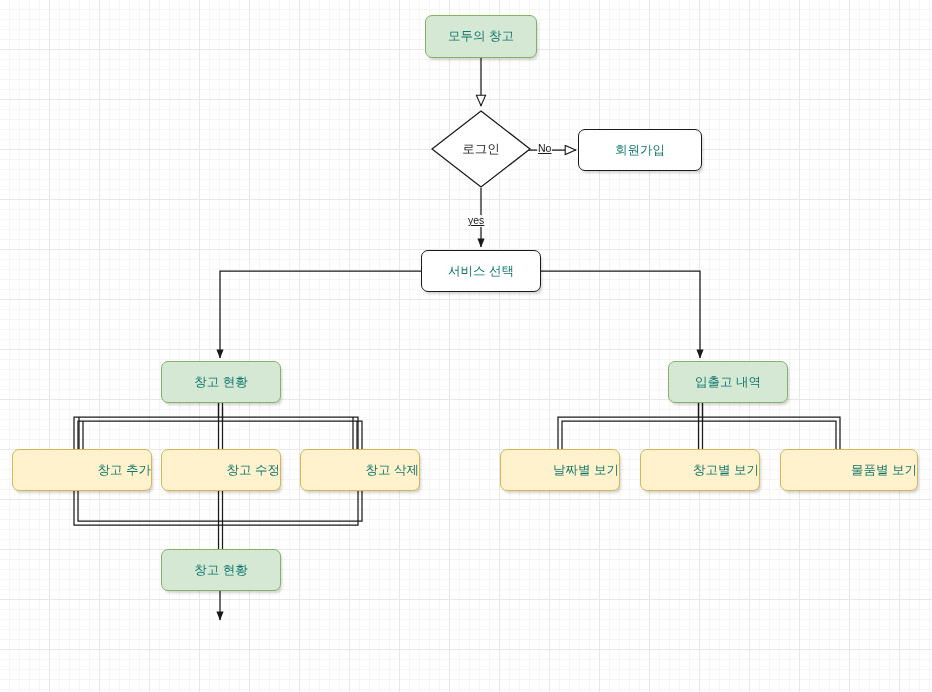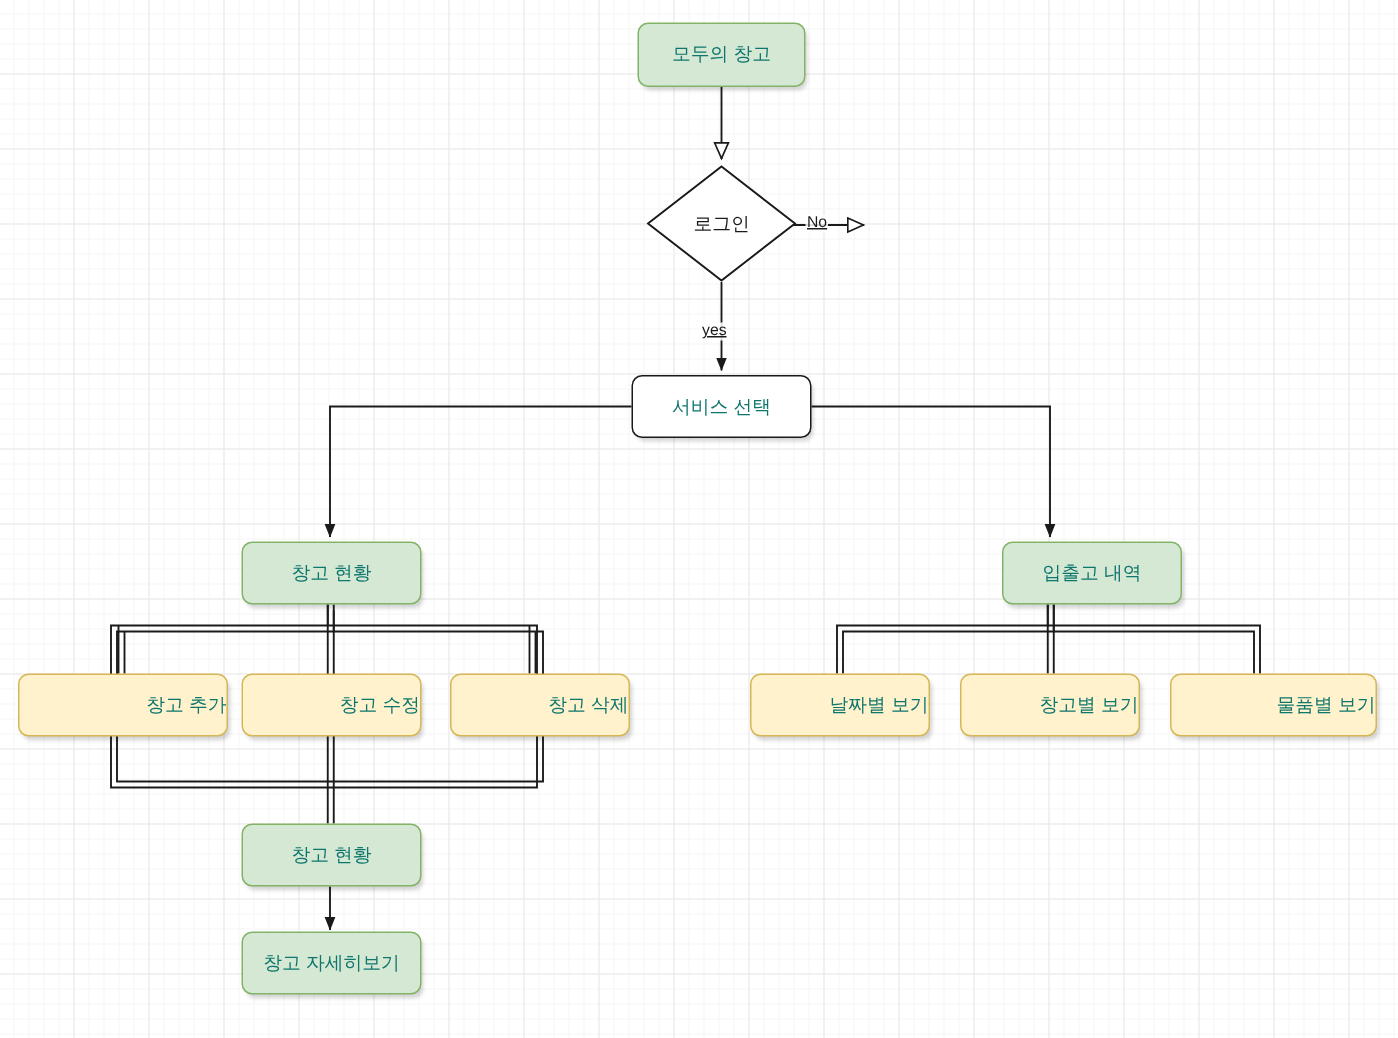--- a/index.html
+++ b/index.html
@@ -140,20 +140,23 @@
     <span>모두의 창고</span>
   </div>
 
   <div class="node-diamond" style="left:431px; top:110px; width:100px; height:78px;">
     <svg class="diamond-shape" viewBox="0 0 100 78">
       <polygon points="50,1 99,39 50,77 1,39" fill="#ffffff" stroke="#1a1a1a" stroke-width="1.3"></polygon>
     </svg>
     <span class="diamond-label">로그인</span>
   </div>
 
+  <div class="node node-white" style="left:578px; top:129px; width:124px; height:42px;">
+    <span>회원가입</span>
+  </div>
 
   <div class="node node-white" style="left:421px; top:250px; width:120px; height:42px;">
     <span>서비스 선택</span>
   </div>
 
   <div class="node node-green" style="left:161px; top:361px; width:120px; height:42px;">
     <span>창고 현황</span>
   </div>
 
   <div class="node node-yellow" style="left:12px; top:449px; width:140px; height:42px;">
@@ -163,23 +166,20 @@
     <span>창고 수정</span>
   </div>
   <div class="node node-yellow" style="left:300px; top:449px; width:120px; height:42px;">
     <span>창고 삭제</span>
   </div>
 
   <div class="node node-green" style="left:161px; top:549px; width:120px; height:42px;">
     <span>창고 현황</span>
   </div>
 
-  <div class="node node-green" style="left:161px; top:621px; width:120px; height:42px;">
-    <span>창고 자세히보기</span>
-  </div>
 
   <div class="node node-green" style="left:668px; top:361px; width:120px; height:42px;text-align:center;">
     <span>입출고 내역</span>
   </div>
 
   <div class="node node-yellow" style="left:500px; top:449px; width:120px; height:42px;padding-left:36px;">
     <span>날짜별 보기</span>
   </div>
   <div class="node node-yellow" style="left:640px; top:449px; width:120px; height:42px;">
     <span>창고별 보기</span>

